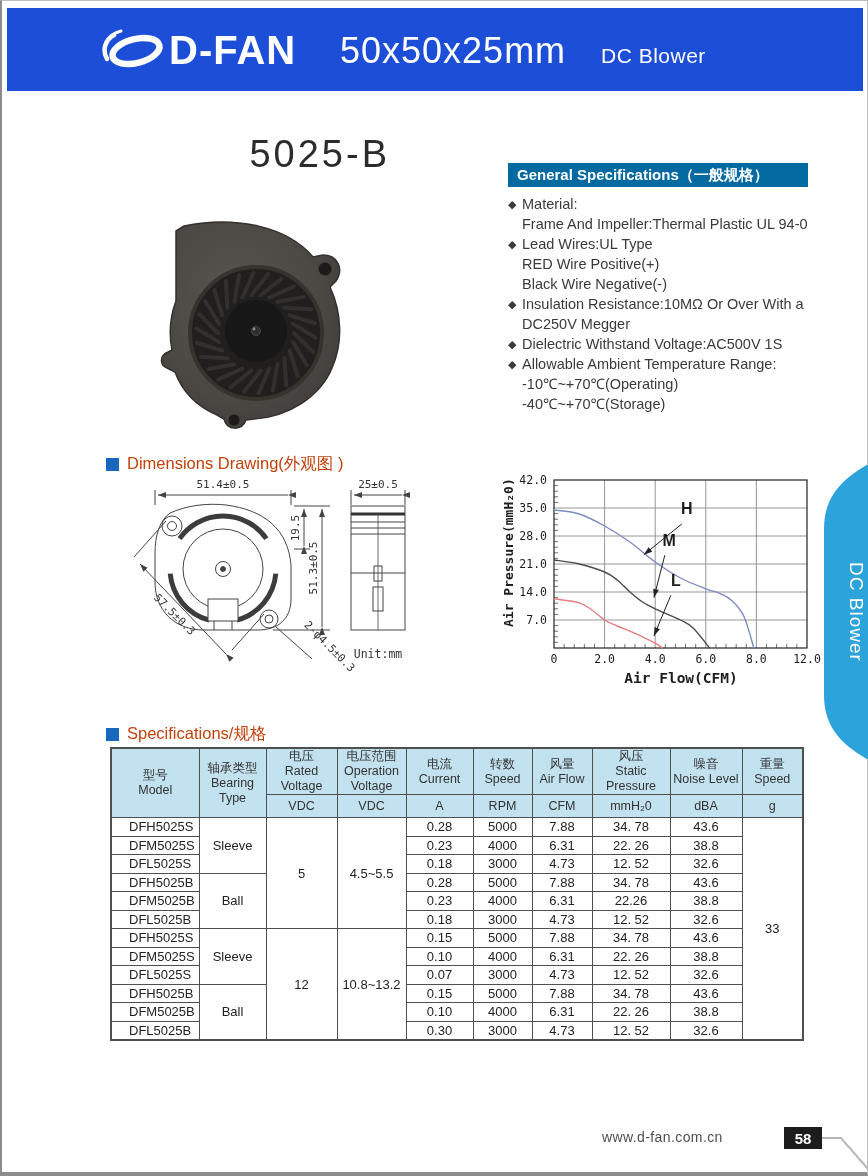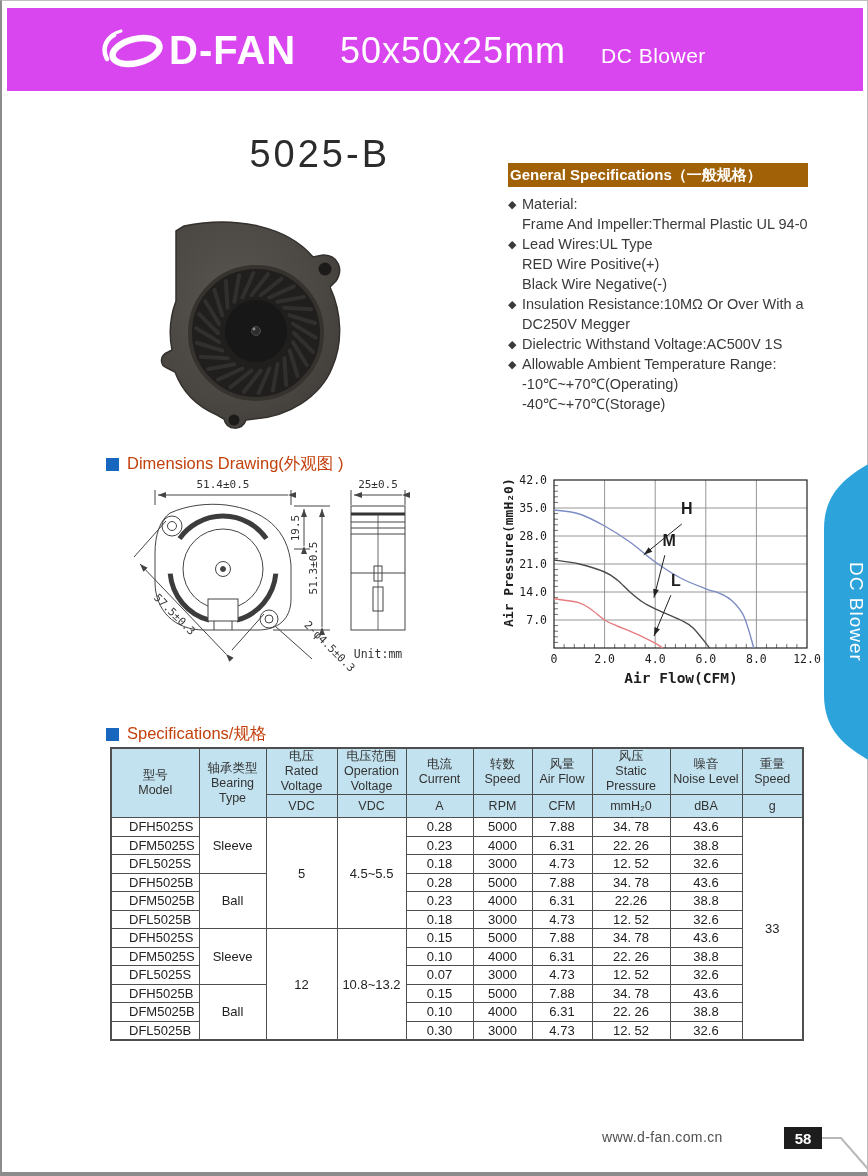--- a/index.html
+++ b/index.html
@@ -1,27 +1,27 @@
 <!DOCTYPE html>
 <html><head>
 <meta charset="utf-8">
 <style>
   html,body{margin:0;padding:0;width:868px;height:1176px;overflow:hidden;background:#fff;
     font-family:"Liberation Sans",sans-serif;}
   .page{position:absolute;left:0;top:0;width:868px;height:1176px;background:#fff;box-sizing:border-box;
     border-top:1px solid #bdbdbd;border-right:1px solid #bdbdbd;border-left:2px solid #8c8c8c;border-bottom:4px solid #8c8c8c;}
-  .header-bar{position:absolute;left:5px;top:7px;width:856px;height:83px;background:#d946ef;}
+  .header-bar{position:absolute;left:5px;top:7px;width:856px;height:83px;background:#1d4ed8;}
   .logo-wrap{position:absolute;left:94px;top:20px;display:flex;align-items:center;gap:4px;}
   .brand-text{color:#fff;font-size:40px;font-weight:bold;letter-spacing:1px;line-height:44px;}
   .size-text{position:absolute;left:333px;top:22px;color:#fff;font-size:36px;letter-spacing:1px;}
   .type-text{position:absolute;left:594px;top:36px;color:#fff;font-size:21px;letter-spacing:.5px;}
   .page-title{position:absolute;left:158px;top:132px;width:230px;text-align:right;
     font-size:38px;letter-spacing:3px;color:#2b2b2b;}
-  .gs-bar{position:absolute;left:506px;top:162px;width:300px;height:24px;background:#a16207;
-    color:#fff;font-size:15px;font-weight:bold;line-height:24px;padding-left:2px;box-sizing:border-box;}
+  .gs-bar{position:absolute;left:506px;top:162px;width:300px;height:24px;background:#0369a1;
+    color:#fff;font-size:15px;font-weight:bold;line-height:24px;padding-left:9px;box-sizing:border-box;}
   .specs-list{position:absolute;left:506px;top:193px;width:312px;}
   .spec-line{font-size:14.5px;color:#3a3a3a;line-height:20px;display:flex;}
   .spec-line .bullet{width:14px;font-size:11px;line-height:20px;color:#3a3a3a;flex:0 0 14px;}
   .spec-line.cont{padding-left:14px;align-items:center;}
   .sec-h{position:absolute;display:flex;align-items:center;gap:8px;font-size:16.5px;color:#c2410c;}
   .sec-h .sq{width:13px;height:13px;background:#1767be;flex:0 0 13px;}
   #dims-svg{position:absolute;left:106px;top:472px;}
   #curve-chart{position:absolute;left:495px;top:466px;}
   #fan-photo{position:absolute;left:146px;top:212px;}
   #spec-table{position:absolute;left:108px;top:746px;border-collapse:collapse;table-layout:fixed;

